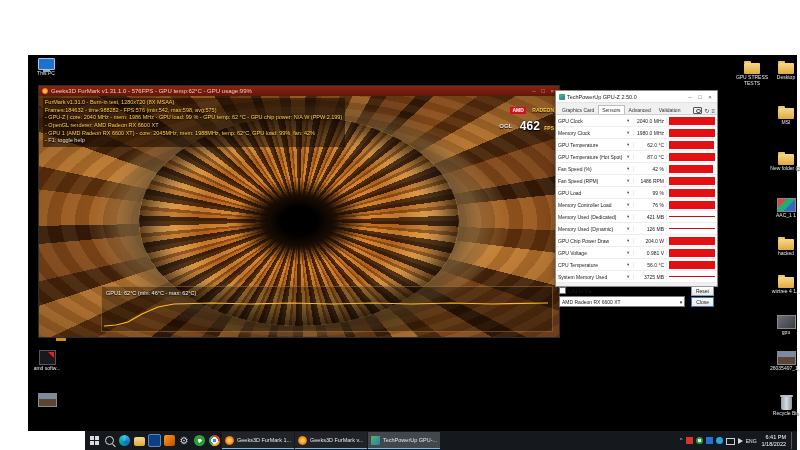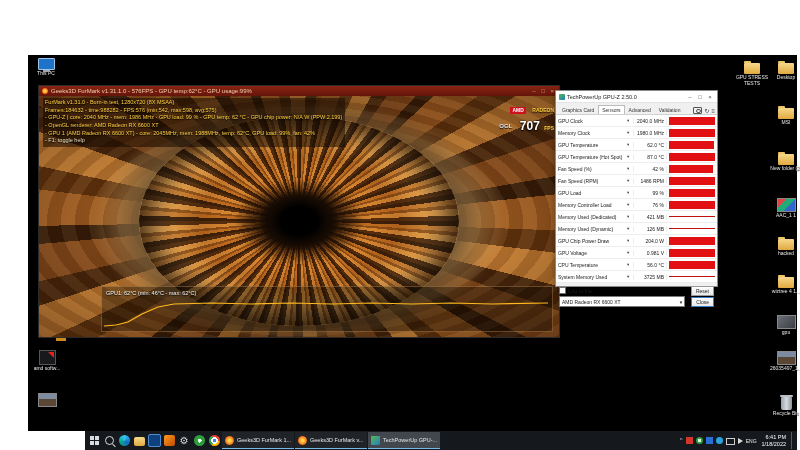--- a/index.html
+++ b/index.html
@@ -209,21 +209,21 @@
       <div class="dim">- F1: toggle help</div>
     </div>
 
     <div id="fm-hud">
       <div>
         <span class="amd-badge">AMD</span>
         <span class="radeon">RADEON</span>
       </div>
       <div>
         <span class="ogl">OGL</span>
-        <span class="fpsbig">707</span>
+        <span class="fpsbig">462</span>
         <span class="fpsunit">FPS</span>
       </div>
     </div>
 
     <div id="fm-graph">
       <div class="glabel">GPU1: 62°C (min: 46°C - max: 62°C)</div>
       <svg width="450" height="40" viewBox="0 0 450 40">
         <polyline points="2,35 14,34 26,31 40,23 56,16 72,13 110,12 150,13 190,12 230,13 270,12 310,13 350,12 390,13 446,12" fill="none" stroke="#ffba1e" stroke-width="1.2"></polyline>
       </svg>
     </div>

